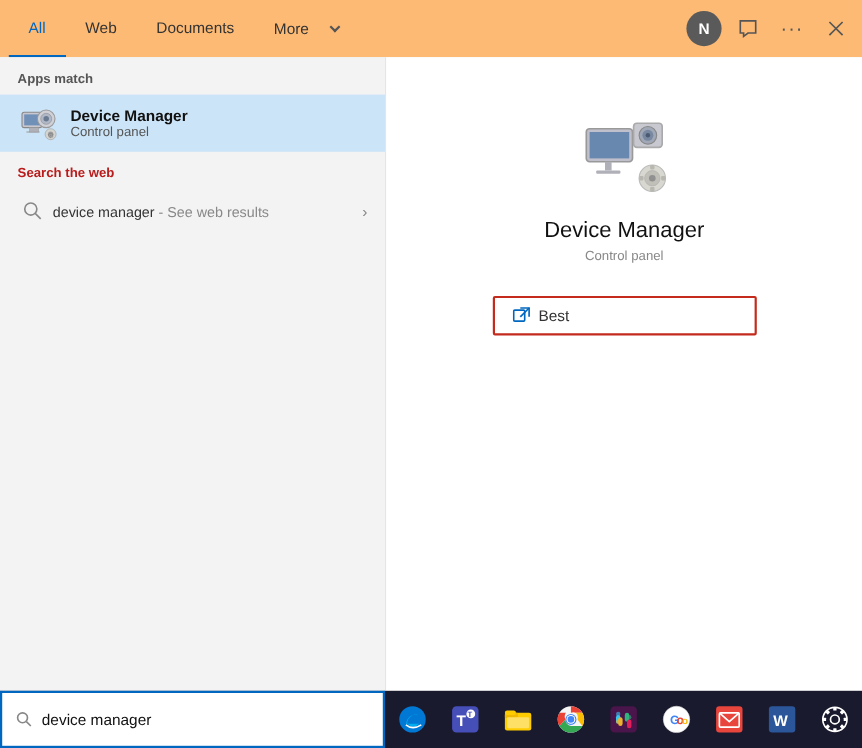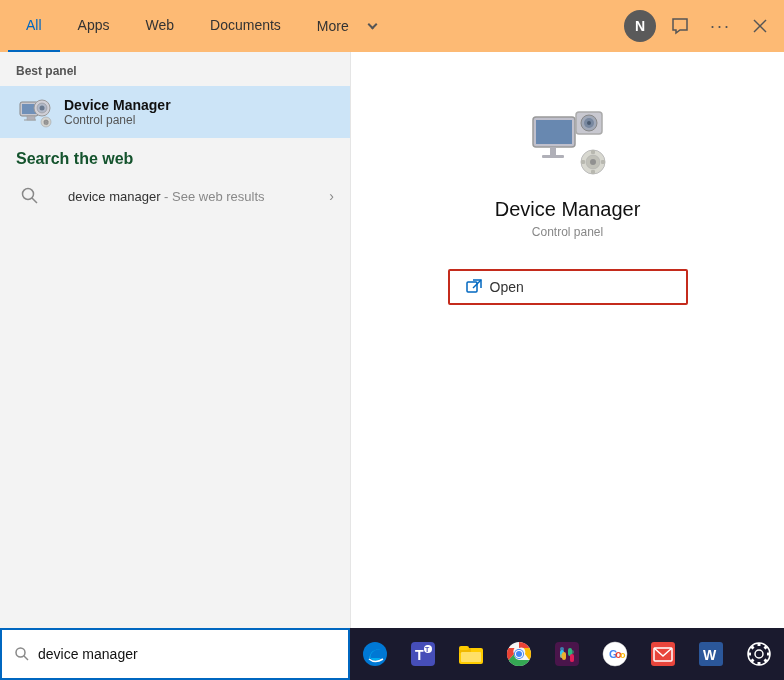--- a/index.html
+++ b/index.html
@@ -128,31 +128,31 @@
       font-size: 14px;
       font-weight: 600;
       color: #111;
     }
     .result-subtitle {
       font-size: 12px;
       color: #555;
     }
 
     .section-label {
-      font-size: 16px;
+      font-size: 12px;
       font-weight: 600;
-      color: #14532d;
+      color: #b91c1c;
       padding: 12px 16px 6px 16px;
     }
 
     .web-result {
       display: flex;
       align-items: center;
       padding: 8px 16px;
-      gap: 24px;
+      gap: 4px;
       cursor: pointer;
     }
     .web-result-icon {
       width: 28px;
       height: 28px;
       display: flex;
       align-items: center;
       justify-content: center;
       font-size: 18px;
       color: #888;
@@ -281,21 +281,20 @@
       margin-left: 2px;
       margin-bottom: 3px;
     }
   </style>
 </head>
 <body>
 
 <div class="top-nav">
   <div class="nav-tabs">
     <div class="nav-tab active">All</div>
-    <div class="nav-tab">Apps</div>
     <div class="nav-tab">Web</div>
     <div class="nav-tab">Documents</div>
     <div class="more-tab">
       <span>More</span>
       <span class="chevron"></span>
     </div>
   </div>
   <div class="nav-right">
     <div class="user-avatar">N</div>
     <div class="nav-icon-btn" title="Feedback">
@@ -311,21 +310,21 @@
         <line x1="2" y1="2" x2="14" y2="14" stroke="#555" stroke-width="1.5"></line>
         <line x1="14" y1="2" x2="2" y2="14" stroke="#555" stroke-width="1.5"></line>
       </svg>
     </div>
   </div>
 </div>
 
 <div class="main-container">
 
   <div class="left-panel">
-    <div class="best-match-label">Best panel</div>
+    <div class="best-match-label">Apps match</div>
 
     <div class="result-item">
       <div class="result-icon">
 
         <svg width="36" height="36" viewBox="0 0 36 36">
 
           <rect x="4" y="8" width="18" height="14" rx="2" fill="#c8c8d0" stroke="#888" stroke-width="1"></rect>
           <rect x="6" y="10" width="14" height="10" fill="#7090b8"></rect>
 
           <circle cx="26" cy="14" r="8" fill="#d0d0d8" stroke="#999" stroke-width="1"></circle>
@@ -391,21 +390,21 @@
     <div class="detail-subtitle">Control panel</div>
 
     <button class="open-button">
       <span class="open-icon">
         <svg width="16" height="16" viewBox="0 0 16 16">
           <rect x="1" y="3" width="10" height="10" rx="1" fill="none" stroke="#0067c0" stroke-width="1.5"></rect>
           <polyline points="7,1 15,1 15,9" fill="none" stroke="#0067c0" stroke-width="1.5"></polyline>
           <line x1="7" y1="9" x2="15" y2="1" stroke="#0067c0" stroke-width="1.5"></line>
         </svg>
       </span>
-      <span>Open</span>
+      <span>Best</span>
     </button>
   </div>
 
 </div>
 
 <div class="taskbar">
 
   <div class="search-box">
     <svg class="search-icon-tb" width="16" height="16" viewBox="0 0 16 16">
       <circle cx="6.5" cy="6.5" r="4.5" stroke="#888" stroke-width="1.5" fill="none"></circle>

